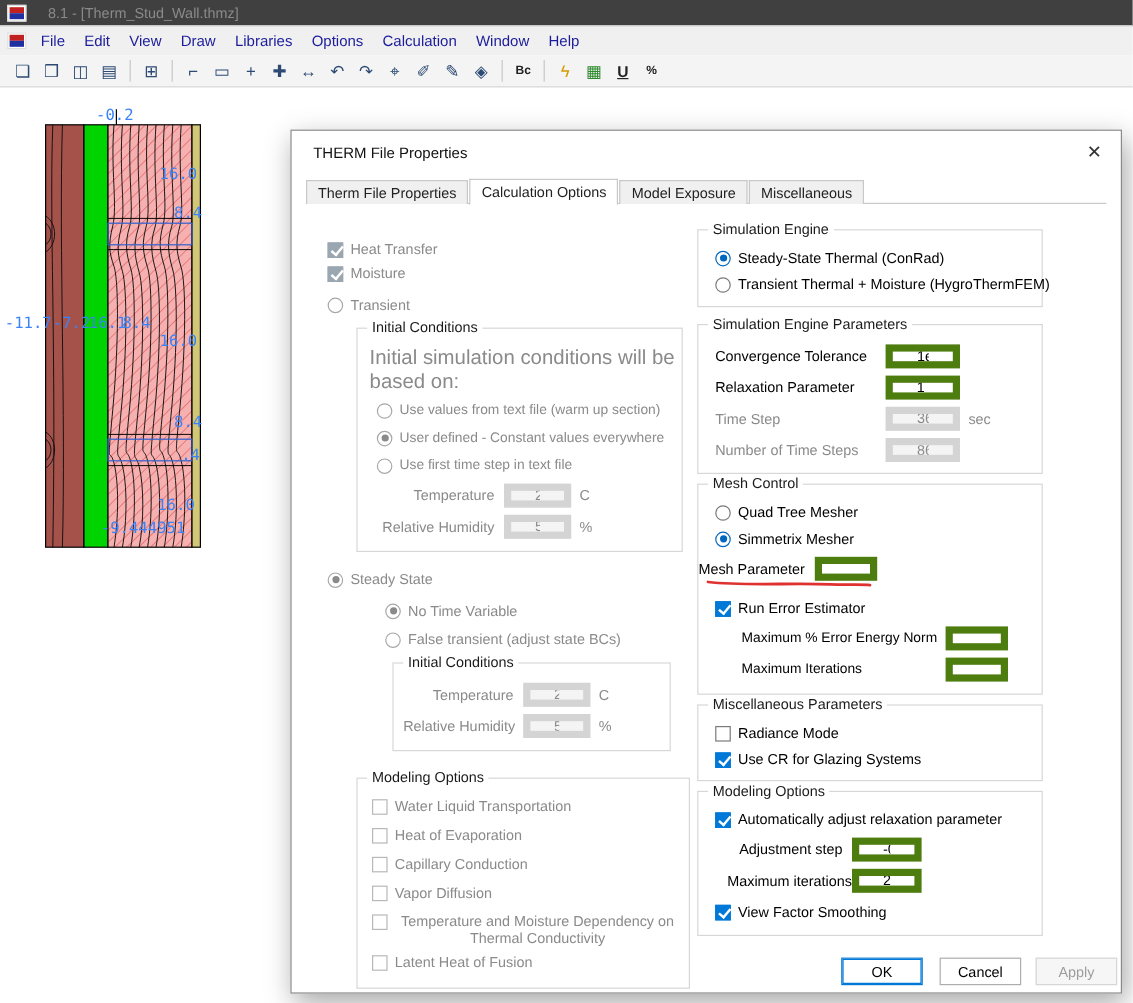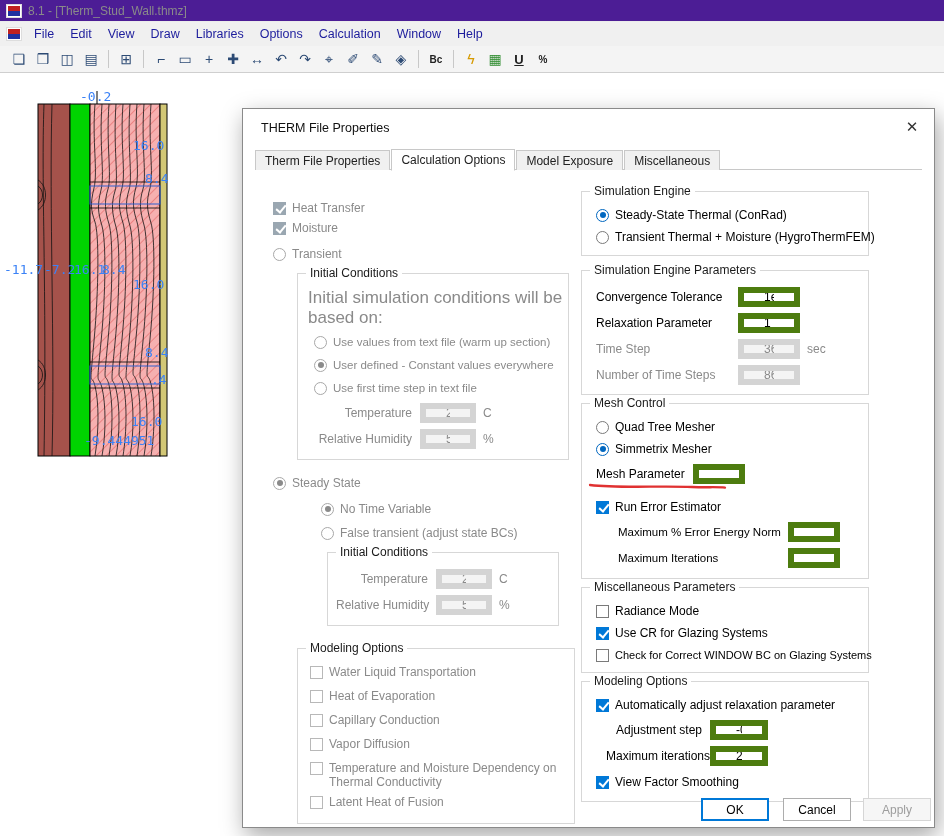--- a/index.html
+++ b/index.html
@@ -1,20 +1,20 @@
 <!DOCTYPE html>
 <html><head>
 <meta charset="utf-8">
 <style>
   * { box-sizing: border-box; margin: 0; padding: 0; }
   html,body { width:944px; height:836px; }
   body { font-family:"Liberation Sans",sans-serif; font-size:12px; background:#fff; position:relative; overflow:hidden; color:#000; }
 
   
-  .titlebar { position:absolute; left:0; top:0; width:944px; height:22px; background:#4c1d95; display:flex; align-items:center; padding-left:6px; border-bottom:1px solid #ececec; }
+  .titlebar { position:absolute; left:0; top:0; width:944px; height:22px; background:#404040; display:flex; align-items:center; padding-left:6px; border-bottom:1px solid #ececec;gap:12px; }
   .win-title { color:#8a8a8a; font-size:12px; margin-left:6px; }
   .applogo { display:inline-block; width:16px; height:14px; position:relative; background:#fff; border:1px solid #ddd; }
   .applogo::before { content:""; position:absolute; left:1px; top:1px; width:12px; height:5px; background:#c02020; }
   .applogo::after  { content:""; position:absolute; left:1px; bottom:1px; width:12px; height:5px; background:#2030a0; }
 
   .menubar { position:absolute; left:0; top:22px; width:944px; height:24px; background:#f0f0f0; display:flex; align-items:center; padding-left:6px; }
   .menu-item { color:#1c1c9c; padding:3px 8px; font-size:12.5px; cursor:default; }
   .menubar .applogo { margin-right:4px; }
 
   .toolbar { position:absolute; left:0; top:46px; width:944px; height:27px; background:#f4f4f4; border-bottom:1px solid #cfcfcf; display:flex; align-items:center; padding-left:8px; gap:2px; }
@@ -35,21 +35,21 @@
   .dlg-title { position:absolute; left:18px; top:12px; font-size:12.5px; color:#111; }
   .dlg-close { position:absolute; right:8px; top:6px; width:28px; height:24px; display:flex; align-items:center; justify-content:center; font-size:15px; color:#333; cursor:default; }
   .tabs { position:absolute; left:12px; top:40px; right:12px; height:21px; border-bottom:1px solid #c8c8c8; display:flex; align-items:flex-end; }
   .tab { padding:3px 9px 3px 9px; font-size:12px; background:#f0f0f0; border:1px solid #c8c8c8; border-bottom:none; margin-right:1px; color:#222; position:relative; top:1px; height:20px; }
   .tab.active { background:#fff; height:22px; top:2px; z-index:2; border-bottom:1px solid #fff; }
 
   .gb { border:1px solid #d7d7d7; position:relative; padding:10px 0 8px 0; }
   .gb-title { position:absolute; top:-8px; left:8px; background:#fff; padding:0 4px; font-size:12px; color:#1a1a1a; white-space:nowrap; }
 
   .row { display:flex; align-items:center; height:18px; }
-  .lbl { margin-left:6px; white-space:nowrap; }
+  .lbl { margin-left:6px; white-space:nowrap;text-align:center; }
   .dis .lbl, .dis { color:#8a8a8a; }
 
   .cb { position:relative; width:13px; height:13px; flex:0 0 13px; border:1px solid #7a7a7a; background:#fff; display:inline-block; }
   .cb.checked { background:#0078d7; border-color:#0078d7; }
   .cb.checked.dis { background:#9aa7b1; border-color:#9aa7b1; }
   .cb.dis:not(.checked) { border-color:#b8b8b8; }
   .cb.checked::after { content:""; position:absolute; left:3.5px; top:0.5px; width:4px; height:8px; border:solid #fff; border-width:0 2px 2px 0; transform:rotate(40deg); }
 
   .radio { position:relative; width:13px; height:13px; flex:0 0 13px; border:1px solid #7a7a7a; border-radius:50%; background:#fff; display:inline-block; }
   .radio.sel { border-color:#0067c0; }
@@ -81,21 +81,21 @@
 
   
   .col-right { position:absolute; left:338px; top:82px; width:288px; }
   .gbr { width:288px; }
   .gbr .row { margin:4px 0 0 14px; }
   .gb-sim { padding-bottom:9px; }
   .gb-simpar { margin-top:14px; padding-bottom:9px; }
   .gb-simpar .flabel { width:134px; text-align:left; margin-left:14px; }
   .gb-simpar .frow input { width:62px; }
   .gb-mesh { margin-top:8px; padding-bottom:10px; position:relative; }
-  .gb-mesh .mesh-row { margin-left:14px; }
+  .gb-mesh .mesh-row { }
   .gb-mesh .mesh-row .flabel { text-align:left; }
   .gb-mesh .est-row { margin-left:36px; }
   .gb-mesh .est-row .flabel { text-align:left; width:162px; font-size:11.5px; }
   .red-line { position:absolute; left:6px; top:78px; }
   .gb-misc { margin-top:8px; }
   .gb-misc .small { font-size:11px; }
   .gb-mod { margin-top:8px; padding-bottom:10px; }
   .gb-mod .frow { margin-left:24px; }
   .gb-mod .flabel { width:96px; }
   .gb-mod .frow input { width:58px; }
@@ -391,24 +391,20 @@
     <div class="gb gbr gb-misc">
       <span class="gb-title">Miscellaneous Parameters</span>
       <div class="row">
         <span class="cb"></span>
         <span class="lbl">Radiance Mode</span>
       </div>
       <div class="row">
         <span class="cb checked"></span>
         <span class="lbl">Use CR for Glazing Systems</span>
       </div>
-      <div class="row">
-        <span class="cb"></span>
-        <span class="lbl small">Check for Correct WINDOW BC on Glazing Systems</span>
-      </div>
     </div>
 
     <div class="gb gbr gb-mod">
       <span class="gb-title">Modeling Options</span>
       <div class="row">
         <span class="cb checked"></span>
         <span class="lbl">Automatically adjust relaxation parameter</span>
       </div>
       <div class="frow">
         <span class="flabel">Adjustment step</span>

